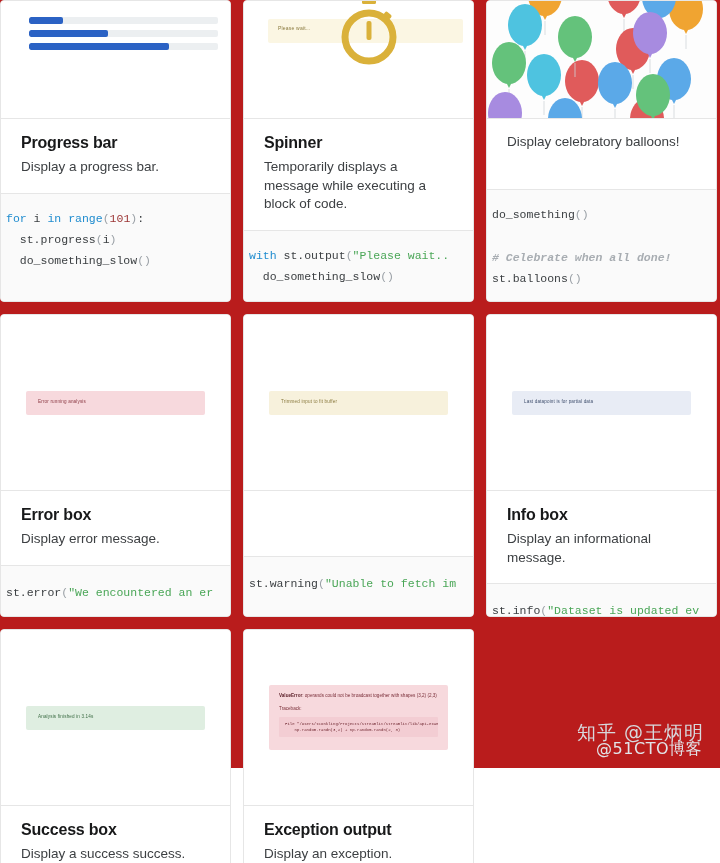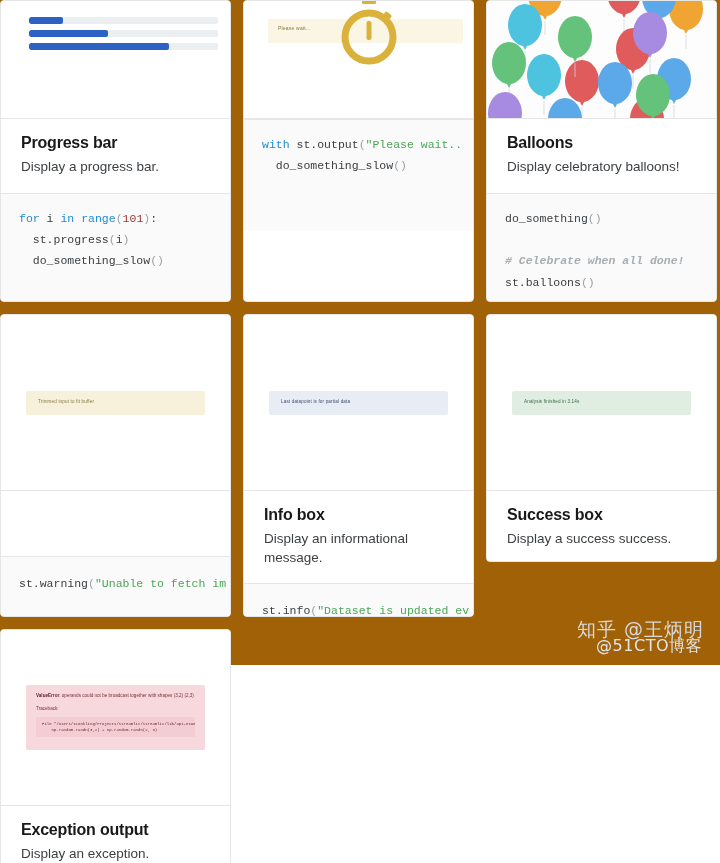--- a/index.html
+++ b/index.html
@@ -3,21 +3,21 @@
 <meta charset="utf-8">
 <style>
   * { box-sizing: border-box; }
   html, body {
     margin: 0; padding: 0;
     width: 720px; height: 863px;
     background: #ffffff;
     font-family: "Liberation Sans", sans-serif;
     overflow: hidden;
   }
-  #root { position: relative; width: 720px; height: 665px; background:#a16207; }
+  #root { position: relative; width: 720px; height: 768px; background:#b91c1c; }
 
   .grid {
     display: grid;
     grid-template-columns: repeat(3, 231px);
     column-gap: 12px;
     row-gap: 12px;
     padding: 0 0 0 0;
     width: 720px;
   }
 
@@ -109,21 +109,21 @@
     letter-spacing: -0.2px; margin: 0 0 6px 0; line-height:1.2;
   }
   .card-desc {
     font-size: 13.5px; color: #3d4043; line-height: 1.38; margin: 0;
   }
 
   
   .codeblock {
     background: #fafafa;
     border-top: 1px solid #e6e6e6;
-    padding: 14px 18px;
+    padding: 14px 5px;
     font-family: "Liberation Mono", monospace;
     font-size: 11.5px;
     line-height: 1.85;
     color: #3b3f42;
     white-space: pre;
     overflow: hidden;
     flex: 0 0 auto;
   }
   .card.r1 .codeblock { height: 112px; }
   .card.r2 .codeblock { height: 60px; padding-top:16px; }
@@ -185,20 +185,24 @@
         </div>
         <div class="stopwatch">
           <svg width="64" height="72" viewBox="0 0 64 72">
             <rect x="25" y="2" width="14" height="5" rx="1.5" fill="#dab13a"></rect>
             <circle cx="32" cy="40" r="24" fill="none" stroke="#dab13a" stroke-width="7"></circle>
             <rect x="29.5" y="24" width="5" height="19" rx="2" fill="#dab13a"></rect>
             <rect x="47" y="16" width="8" height="5" rx="2" fill="#dab13a" transform="rotate(40 51 18)"></rect>
           </svg>
         </div>
       </div>
+      <div class="textblock">
+        <h3 class="card-title">Spinner</h3>
+        <p class="card-desc">Temporarily displays a message while executing a block of code.</p>
+      </div>
       <div class="codeblock"><span class="k">with</span><span class="fn"> st.output</span><span class="pn">(</span><span class="st">"Please wait..</span>
 <span class="fn">  do_something_slow</span><span class="pn">()</span></div>
     </div>
 
     <div class="card r1">
       <div class="preview">
         <div class="balloons">
           <svg width="231" height="118" viewBox="0 0 231 118">
             <defs>
               <g id="bl">
@@ -235,29 +239,40 @@
                 <use href="#bl" x="163" y="32"></use>
                 <use href="#bl" x="18" y="112"></use>
               </g>
             <g fill="#5ba9e8">
                 <use href="#bl" x="78" y="118"></use>
               </g>
           </svg>
         </div>
       </div>
       <div class="textblock">
-        <h3 class="card-title">Balloons</h3>
         <p class="card-desc">Display celebratory balloons!</p>
       </div>
       <div class="codeblock"><span class="fn">do_something</span><span class="pn">()</span>
 
 <span class="cm"># Celebrate when all done!</span>
 <span class="fn">st.balloons</span><span class="pn">()</span></div>
     </div>
 
+    <div class="card r2">
+      <div class="preview">
+        <div class="alert-strip strip-error">
+          <span>Error running analysis</span>
+        </div>
+      </div>
+      <div class="textblock">
+        <h3 class="card-title">Error box</h3>
+        <p class="card-desc">Display error message.</p>
+      </div>
+      <div class="codeblock"><span class="fn">st.error</span><span class="pn">(</span><span class="st">"We encountered an er</span></div>
+    </div>
 
     <div class="card r2">
       <div class="preview">
         <div class="alert-strip strip-warning">
           <span>Trimmed input to fit buffer</span>
         </div>
       </div>
       <div class="textblock">
       </div>
       <div class="codeblock"><span class="fn">st.warning</span><span class="pn">(</span><span class="st">"Unable to fetch im</span></div>

